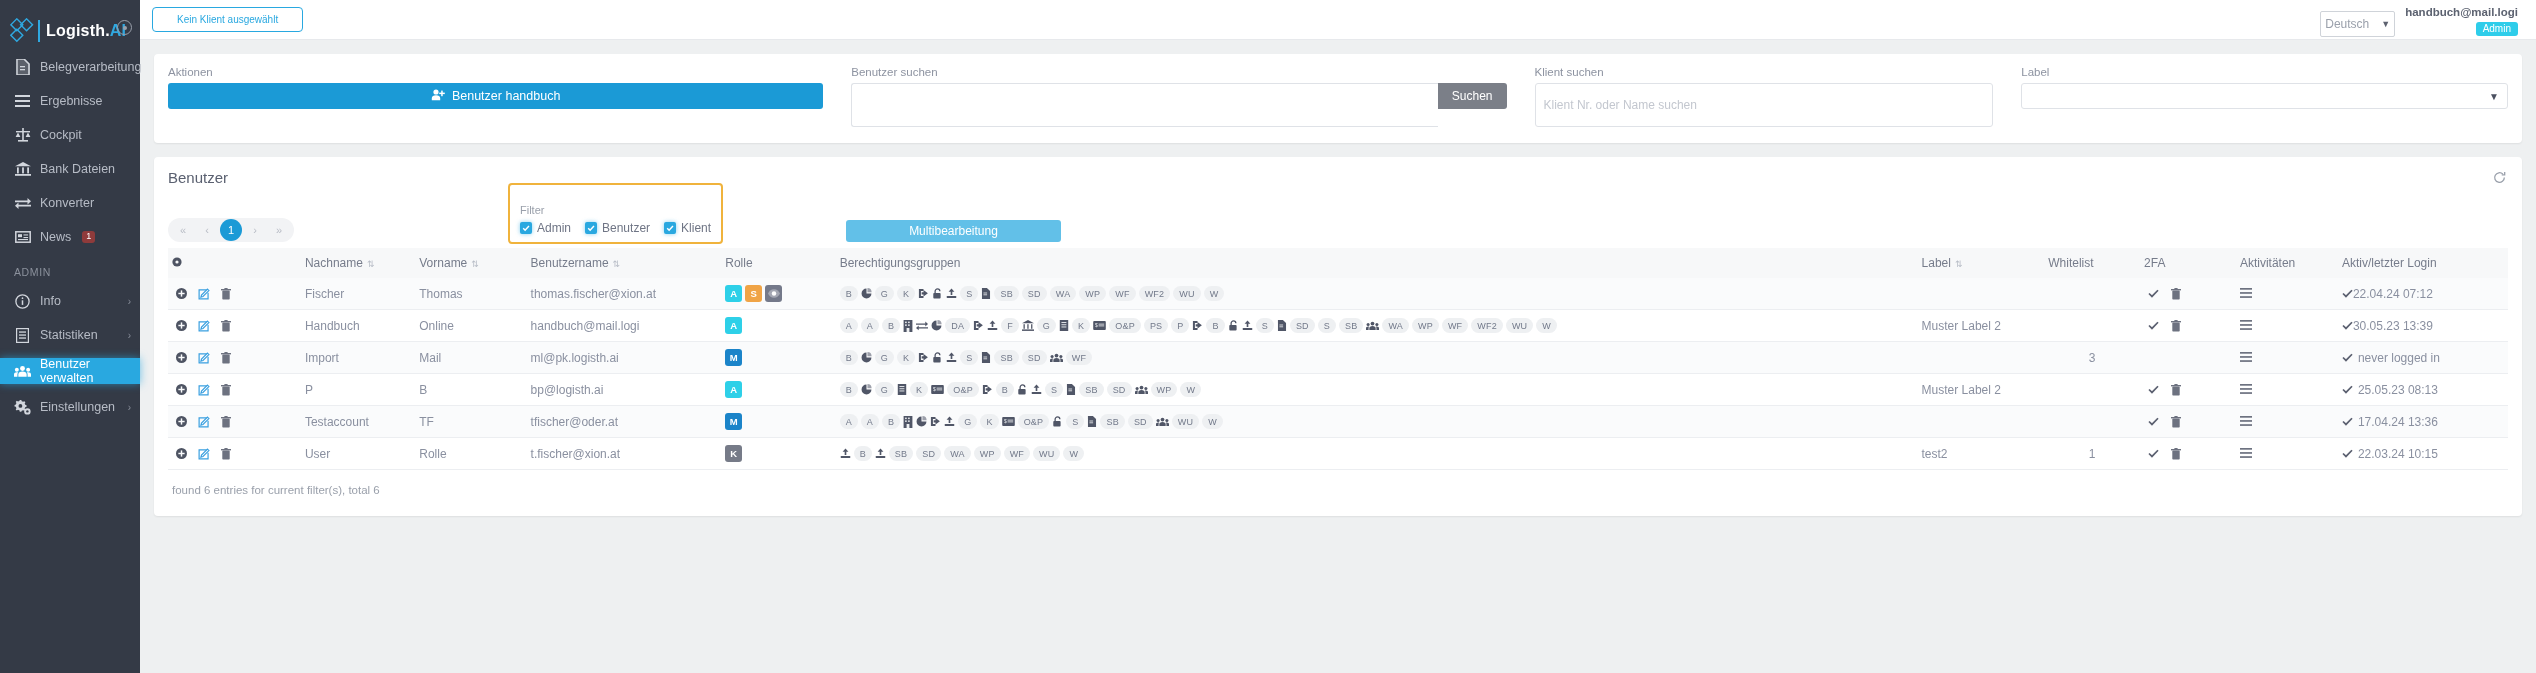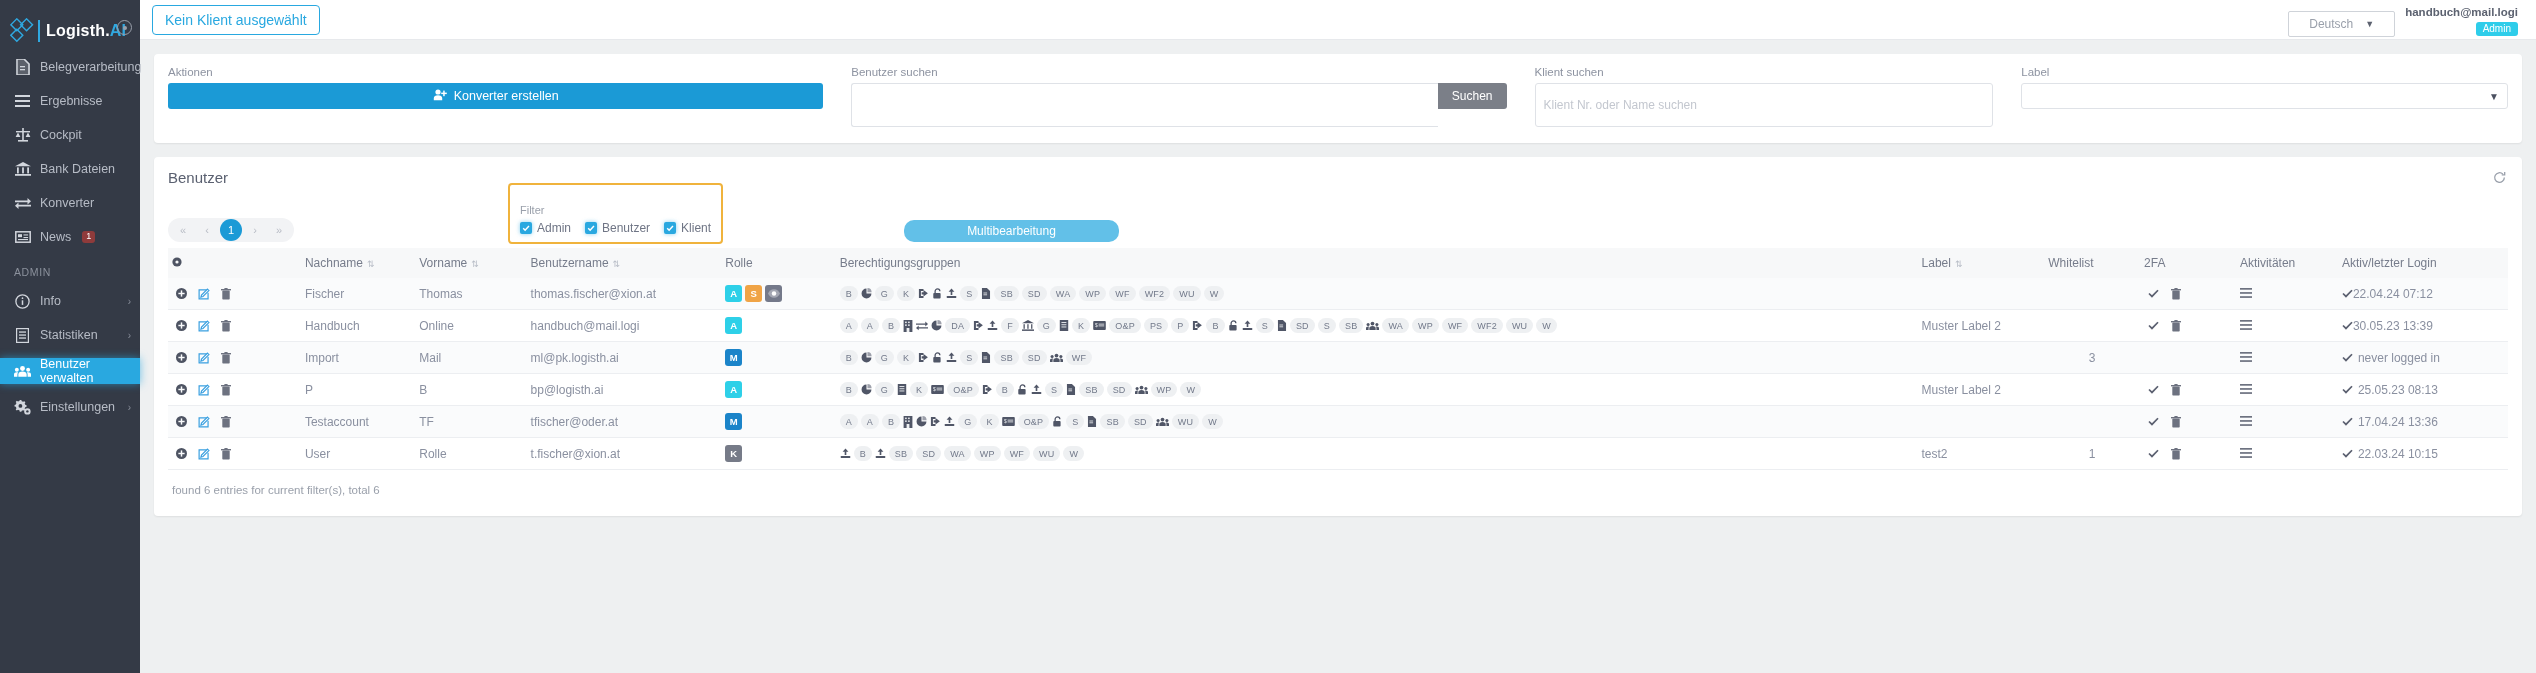--- a/index.html
+++ b/index.html
@@ -47,26 +47,26 @@
   .nav-section { font-size:10.5px; letter-spacing:.6px; color:#8b919c; padding:0 0 0 14px; margin:18px 0 12px; }
 
   
   .main { flex:1; display:flex; flex-direction:column; min-width:0; }
   .topbar {
     height:40px; background:#fff; display:flex; align-items:center;
     padding:0 12px; border-bottom:1px solid #e7e9ec; justify-content:space-between;
   }
   .client-btn {
     border:1px solid #29a8e0; color:#29a8e0; background:#fff; border-radius:4px;
-    font-size:14px; padding:6px 12px; cursor:pointer; font-family:inherit;
+    font-size:10px; padding:6px 24px; cursor:pointer; font-family:inherit;
   }
   .topbar-right { display:flex; align-items:flex-start; gap:10px; padding-right:6px;}
   .lang-select {
     border:1px solid #cfd3d9; background:#fff; color:#9aa0ab; font-size:12px;
-    padding:3px 20px; border-radius:2px; font-family:inherit; height:26px;
+    padding:3px 4px; border-radius:2px; font-family:inherit; height:26px;
     display:flex; align-items:center; gap:12px; margin-top:8px; cursor:pointer;
   }
   .lang-select .cv { font-size:9px; color:#5d6270;}
   .user-box { text-align:right; line-height:1.25; padding-top:2px;}
   .user-mail { font-size:11.5px; color:#5c6270; font-weight:600; }
   .user-role {
     display:inline-block; margin-top:3px; background:#2ecdea; color:#fff;
     font-size:10px; padding:1px 7px; border-radius:3px;
   }
 
@@ -120,22 +120,22 @@
   }
   .filter-label { font-size:11px; color:#9aa0ab; margin-bottom:5px; }
   .filter-row { display:flex; gap:14px; align-items:center;}
   .cbx { display:flex; align-items:center; gap:5px; font-size:12px; color:#6f7585; cursor:pointer;}
   .cb {
     width:12px;height:12px;background:#29a8e0;border-radius:2px;
     display:flex;align-items:center;justify-content:center;box-shadow:0 0 4px rgba(41,168,224,.55);
   }
   .cb svg { width:8px; height:8px; }
   .btn-multi {
-    position:absolute; left:736px; bottom:0; width:215px; height:22px;
-    background:#62c0e8; color:#fff; border:none; border-radius:10px;
+    position:absolute; left:678px; bottom:0; width:215px; height:22px;
+    background:#62c0e8; color:#fff; border:none; border-radius:3px;
     font-size:12px; cursor:pointer; font-family:inherit;
   }
 
   
   table { width:100%; border-collapse:collapse; table-layout:fixed;}
   thead th {
     background:#f7f8f9; font-weight:400; font-size:12px; color:#767c8b;
     text-align:left; padding:8px 4px; white-space:nowrap;
   }
   thead th .srt { color:#b7bcc6; font-size:9px; margin-left:4px;}
@@ -335,21 +335,21 @@
             <span class="flabel">Aktionen</span>
             <button class="btn-primary">
               <span>
                 <svg width="15" height="12" viewBox="0 0 15 12" fill="currentColor">
                     <circle cx="5" cy="3" r="2.6"></circle>
                     <path d="M5 6.2C2.4 6.2.8 7.5.8 9v2.3h8.4V9c0-1.5-1.6-2.8-4.2-2.8z"></path>
                     <rect x="10.2" y="1.6" width="1.5" height="5.6"></rect>
                     <rect x="8.2" y="3.6" width="5.6" height="1.5"></rect>
                   </svg>
               </span>
-              <span>Konverter erstellen</span>
+              <span>Benutzer handbuch</span>
             </button>
           </div>
 
           <div class="fgroup g2">
             <span class="flabel">Benutzer suchen</span>
             <div class="search-wrap">
               <input class="inp" value="" style="">
               <button class="btn-search">Suchen</button>
             </div>
           </div>

